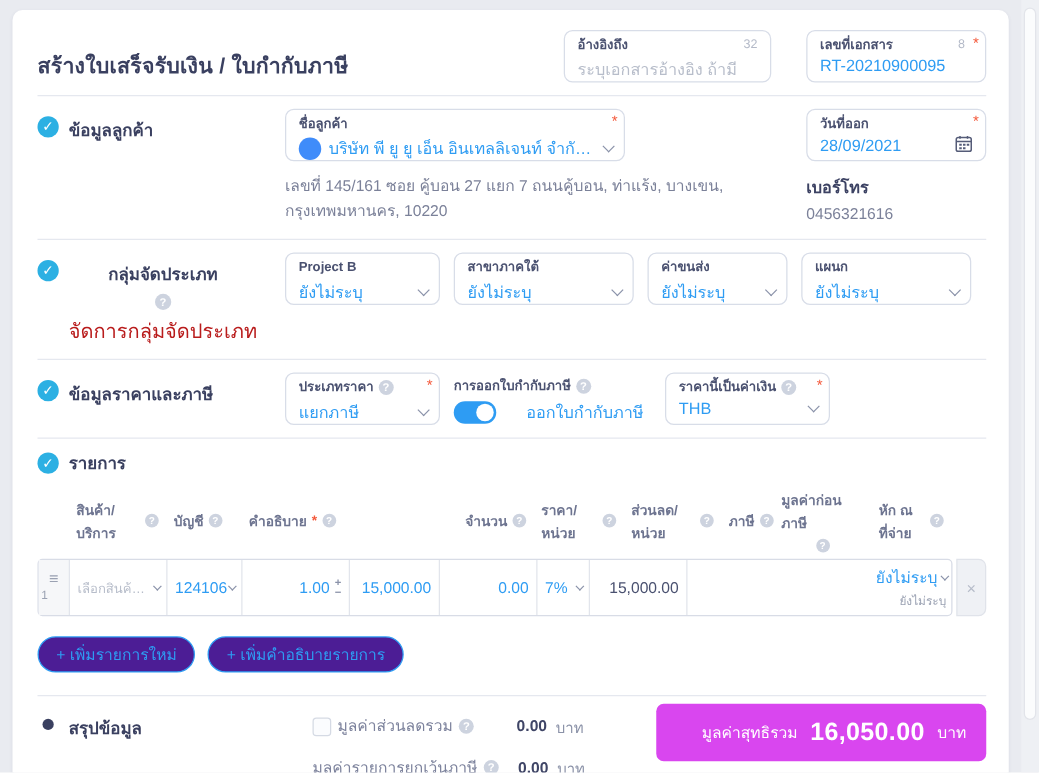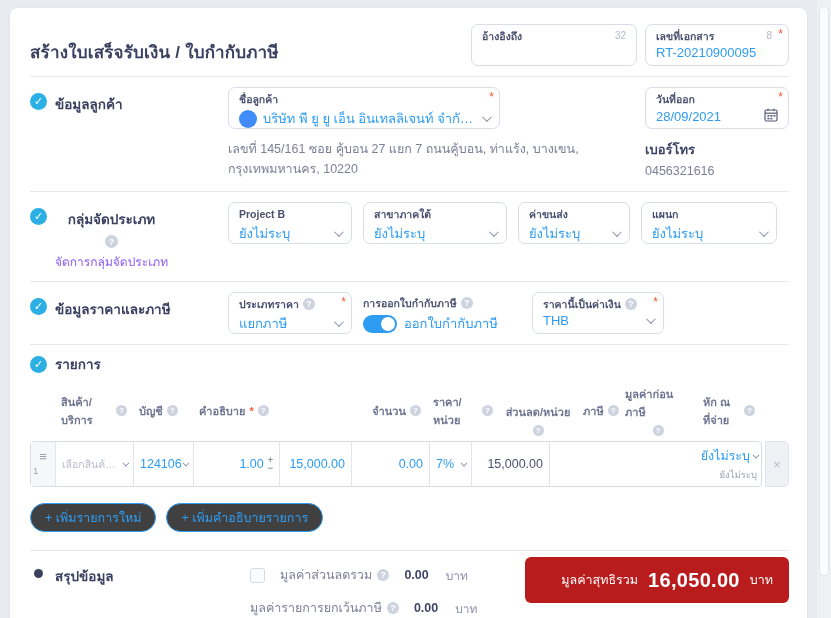--- a/index.html
+++ b/index.html
@@ -14,21 +14,21 @@
   .card {
     position:absolute; left:10px; top:8px; width:797px; height:640px;
     background:#fff; border-radius:8px; box-shadow:0 1px 3px rgba(60,70,110,.08);
     padding:0 18px 0 20px;
   }
   .divider { border:none; border-top:1px solid #e5e8ef; margin:0; }
 
   
   .hdr { display:flex; align-items:flex-start; padding-top:16px; padding-bottom:10px; }
   .title { flex:1; font-size:17px; font-weight:bold; color:#3a4060; margin-top:14px; letter-spacing:.2px;}
-  .hdr-boxes { display:flex; gap:8px;text-align:right; }
+  .hdr-boxes { display:flex; gap:28px;text-align:right; }
 
   
   .fbox { background:#fff; border:1px solid #d8dde8; border-radius:7px; height:42px; padding:5px 10px 4px 10px; position:relative; }
   .fbox-label { display:flex; align-items:center; font-size:10.5px; font-weight:bold; color:#4a5170; line-height:12px; gap:4px;}
   .fbox-counter { margin-left:auto; color:#b4bac8; font-weight:normal; font-size:10px; }
   .fbox-value { display:flex; align-items:center; font-size:13px; margin-top:3px; color:#3c4263; gap:6px;}
   .blue { color:#2e9cf3; }
   .gray-ph { color:#b7bdca; }
   .asterisk { color:#f4583a; font-size:12px; position:absolute; top:2px; right:5px; }
   .chev { width:7px; height:7px; border-right:1.6px solid #8a92a9; border-bottom:1.6px solid #8a92a9; transform:rotate(45deg) translateY(-2px); margin-left:auto; flex:none;}
@@ -37,21 +37,21 @@
   .help { display:inline-flex; align-items:center; justify-content:center; width:13px; height:13px; border-radius:50%;
           background:#cdd3df; color:#fff; font-size:9px; font-weight:bold; flex:none; }
   .seccheck { display:inline-flex; align-items:center; justify-content:center; width:17px; height:17px; border-radius:50%;
           background:#2cb0e3; color:#fff; font-size:11px; flex:none; }
   .secdot { width:9px; height:9px; border-radius:50%; background:#3a4060; flex:none; margin:4px 4px 0 4px;}
   .sec-label { font-size:13.5px; font-weight:bold; color:#3a4060; }
 
   .section { display:flex; padding:10px 0; }
   .left-col { width:198px; flex:none; display:flex; gap:8px; align-items:flex-start; padding-top:6px;}
   .left-inner { display:flex; flex-direction:column; gap:4px; }
-  .link { color:#8b5cf6; font-size:12px; cursor:pointer; }
+  .link { color:#b91c1c; font-size:16px; cursor:pointer; }
 
   
   .cust-right { flex:1; }
   .cust-row1 { display:flex; justify-content:space-between; }
   .cust-name-box { width:272px; }
   .date-box { width:144px; }
   .avatar { width:18px; height:18px; border-radius:50%; background:#3f8cfa; flex:none;
             display:flex; align-items:center; justify-content:center; color:#cfe6ff; font-size:8px; font-weight:bold;}
   .ellip { white-space:nowrap; overflow:hidden; text-overflow:ellipsis; }
   .cust-row2 { display:flex; justify-content:space-between; margin-top:10px; }
@@ -62,21 +62,21 @@
 
   
   .drops { display:flex; gap:11px; flex:1; }
   .drop1 { width:124px; } .drop2 { width:144px; } .drop3 { width:112px; } .drop4 { width:136px; }
 
   
   .price-row { display:flex; gap:11px; flex:1; align-items:flex-start;}
   .pt-box { width:124px; }
   .cur-box { width:132px; margin-left:12px;}
   .toggle-group { padding-top:5px; width:146px;}
-  .tg-row { display:flex; align-items:center; gap:7px; margin-top:4px; }
+  .tg-row { display:flex; align-items:center; gap:24px; margin-top:4px; }
   .toggle { width:34px; height:18px; border-radius:10px; background:#2e9cf3; position:relative; flex:none; cursor:pointer;}
   .toggle .knob { position:absolute; right:2px; top:2px; width:14px; height:14px; border-radius:50%; background:#fff; }
   .tg-on-label { color:#2e9cf3; font-size:13px; white-space:nowrap;}
 
   
   .items-section { padding:8px 0 4px 0; }
   .items-head-row { display:flex; gap:8px; align-items:center; }
   .tbl-header { display:flex; margin-top:10px; font-size:11px; color:#6d7490; font-weight:bold; padding-right:28px;}
   .tbl-header > div { display:flex; align-items:center; gap:4px; padding:0 6px 5px 6px; }
   .ha-r { justify-content:flex-end; }
@@ -95,32 +95,32 @@
   .c-price { width:72px; justify-content:flex-end; }
   .c-disc { width:78px; justify-content:flex-end; }
   .c-tax { width:42px; gap:2px;}
   .c-pretax { width:78px; justify-content:flex-end; color:#4a5170;}
   .c-wht { flex:1; flex-direction:column; align-items:flex-end; justify-content:center; padding-right:4px;}
   .wht-top { display:flex; align-items:center; gap:2px; }
   .wht-sub { font-size:9.5px; color:#9aa1b2; margin-top:1px;}
   .del-box { width:24px; margin-left:3px; background:#eff1f5; border:1px solid #e0e3ea; border-radius:0 6px 6px 0;
              display:flex; align-items:center; justify-content:center; color:#b6bcc9; font-size:13px; cursor:pointer;}
   .row-btns { display:flex; gap:10px; margin:16px 0 14px 0; }
-  .pill-btn { border:1px solid #2e9cf3; color:#2e9cf3; background:#404040; border-radius:15px; height:29px;
+  .pill-btn { border:1px solid #2e9cf3; color:#2e9cf3; background:#4c1d95; border-radius:15px; height:29px;
               padding:0 14px; font-size:12.5px; display:flex; align-items:center; cursor:pointer; font-family:inherit;}
 
   
   .summary { display:flex; padding:12px 0 0 0; position:relative; }
   .sum-rows { width:240px; display:flex; flex-direction:column; gap:13px; padding-top:2px;}
-  .sum-row { display:flex; align-items:center; gap:15px; white-space:nowrap;padding-left:22px; }
+  .sum-row { display:flex; align-items:center; gap:5px; white-space:nowrap;padding-left:22px; }
   .sum-label { flex:1; text-align:right; color:#7c829c; font-size:12.5px; display:flex; justify-content:flex-end; align-items:center; gap:5px;}
   .sum-val { width:64px; text-align:right; color:#3f4566; font-weight:bold; font-size:12.5px;}
   .sum-unit { width:30px; color:#8b92a8; font-size:12px; padding-left:2px;}
   .checkbox { width:15px; height:15px; border:1px solid #d5dae4; border-radius:3px; background:#fbfcfe; flex:none; cursor:pointer;}
-  .total-box { position:absolute; right:0; top:6px; width:264px; height:46px; background:#b91c1c; border-radius:6px;
+  .total-box { position:absolute; right:0; top:6px; width:264px; height:46px; background:#d946ef; border-radius:6px;
                display:flex; align-items:center; justify-content:flex-end; gap:10px; padding-right:16px; color:#fff;}
   .total-label { font-size:12.5px; }
   .total-value { font-size:20px; font-weight:bold; letter-spacing:.3px;}
   .total-unit { font-size:12.5px; }
 
   
   .scrollbar-track { position:absolute; right:0; top:0; width:14px; height:618px; background:#eef0f4; }
   .scrollbar-thumb { position:absolute; right:2px; top:6px; width:10px; height:570px; background:#fbfcfd; border:1px solid #e2e4ea; border-radius:6px;}
 </style>
 </head>
@@ -129,20 +129,21 @@
 <div class="card">
 
   <div class="hdr">
     <div class="title">สร้างใบเสร็จรับเงิน / ใบกำกับภาษี</div>
     <div class="hdr-boxes">
       <div class="fbox" style="width:166px;">
         <div class="fbox-label">
           <span>อ้างอิงถึง</span>
           <span class="fbox-counter">32</span>
         </div>
+        <div class="fbox-value gray-ph ellip">ระบุเอกสารอ้างอิง ถ้ามี</div>
       </div>
       <div class="fbox" style="width:144px;">
         <span class="asterisk">*</span>
         <div class="fbox-label">
           <span>เลขที่เอกสาร</span>
           <span class="fbox-counter" style="margin-right:6px;">8</span>
         </div>
         <div class="fbox-value blue">RT-20210900095</div>
       </div>
     </div>
@@ -321,21 +322,21 @@
           <span class="help" style="width:11px;height:11px;font-size:8px;">?</span>
         </div>
       <div style="width:86px;" class="ha-r">
           <span>จำนวน</span>
           <span class="help" style="width:11px;height:11px;font-size:8px;">?</span>
         </div>
       <div style="width:72px;" class="ha-r">
           <span>ราคา/หน่วย</span>
           <span class="help" style="width:11px;height:11px;font-size:8px;">?</span>
         </div>
-      <div style="width:78px;flex-direction:column;" class="ha-r">
+      <div style="width:78px;" class="ha-r">
           <span>ส่วนลด/หน่วย</span>
           <span class="help" style="width:11px;height:11px;font-size:8px;">?</span>
         </div>
       <div style="width:42px;">
           <span>ภาษี</span>
           <span class="help" style="width:11px;height:11px;font-size:8px;">?</span>
         </div>
       <div style="width:78px;flex-direction:column;" class="ha-r">
           <span>มูลค่าก่อนภาษี</span>
           <span class="help" style="width:11px;height:11px;font-size:8px;">?</span>

